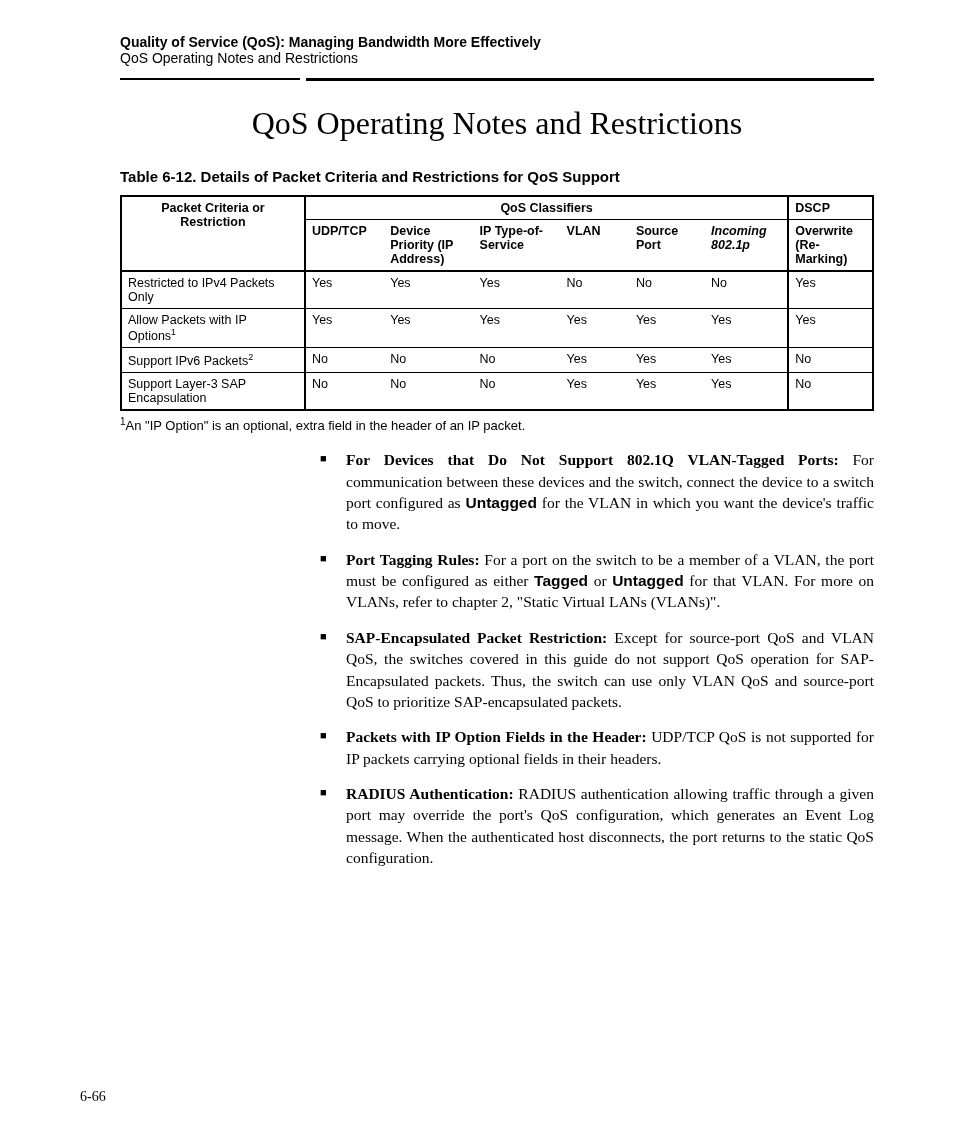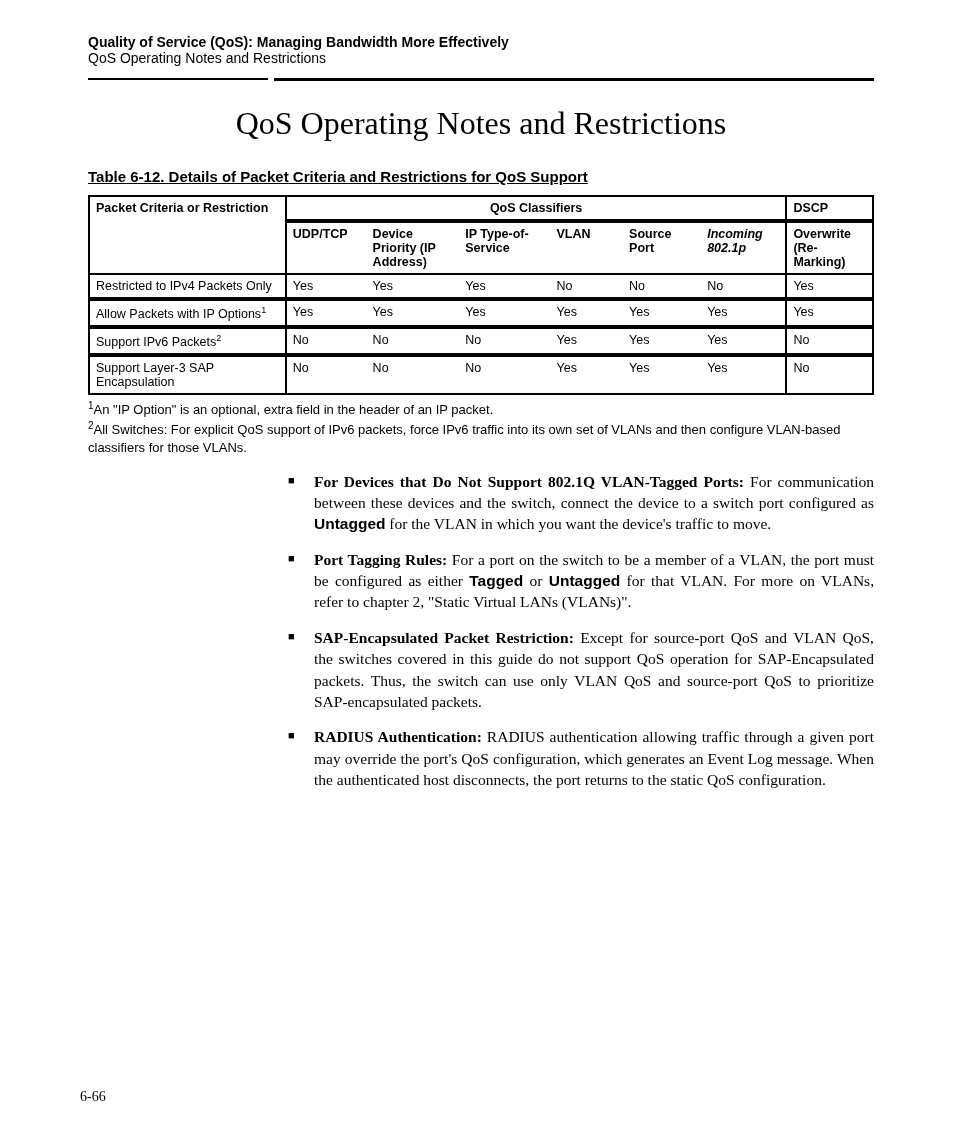--- a/index.html
+++ b/index.html
@@ -6,21 +6,21 @@
     margin: 0;
     padding: 0;
     background: #fff;
     font-family: "Times New Roman", Times, serif;
     color: #000;
   }
   .page {
     width: 954px;
     height: 1140px;
     box-sizing: border-box;
-    padding: 34px 80px 30px 88px;
+    padding: 34px 80px 30px 120px;
     position: relative;
   }
   .sans {
     font-family: Arial, Helvetica, sans-serif;
   }
   .running-head {
     margin-bottom: 6px;
   }
   .running-head .line1 {
     font-weight: bold;
@@ -47,37 +47,36 @@
     font-family: "Century Schoolbook", "Times New Roman", serif;
     font-weight: normal;
     font-size: 32px;
     text-align: center;
     margin: 0 0 26px 0;
   }
   .table-caption {
     font-weight: bold;
     font-size: 15px;
     margin: 0 0 10px 0;
-    text-decoration: underline;
   }
   table.qos {
     border-collapse: collapse;
     width: 100%;
     font-size: 12.5px;
   }
   table.qos th, table.qos td {
     padding: 4px 6px;
     text-align: left;
     vertical-align: top;
   }
   table.qos .outer-tb { border-top: 2px solid #000; }
   table.qos .outer-bb { border-bottom: 2px solid #000; }
   table.qos .outer-lb { border-left: 2px solid #000; }
   table.qos .outer-rb { border-right: 2px solid #000; }
-  table.qos .thin-b  { border-bottom: 4px solid #000000; margin-left: 10px; }
+  table.qos .thin-b  { border-bottom: 1px solid #000000; margin-left: 10px; }
   table.qos .vsep    { border-left: 2px solid #000; }
   table.qos td.center { text-align: left; }
   table.qos th { font-weight: bold; }
   .footnotes {
     font-size: 13px;
     margin-top: 4px;
     line-height: 1.35;
   }
   .footnotes sup { font-size: 10px; }
   ul.notes {
@@ -126,21 +125,21 @@
   </div>
 
   <h1 class="section-title">QoS Operating Notes and Restrictions</h1>
 
   <div class="sans table-caption">Table 6-12. Details of Packet Criteria and Restrictions for QoS Support</div>
 
   <table class="qos sans">
 
     <tbody>
         <tr>
-      <th rowspan="2" class="outer-tb outer-lb outer-bb" style="width:200px;">Packet Criteria or Restriction</th>
+      <th rowspan="2" class="outer-tb outer-lb outer-bb" style="width:200px;text-align:center;">Packet Criteria or Restriction</th>
       <th colspan="6" class="outer-tb vsep thin-b" style="text-align:center;">QoS Classifiers</th>
       <th class="outer-tb vsep outer-rb thin-b">DSCP</th>
     </tr>
 
     <tr>
       <th class="vsep outer-bb" style="width:70px;">UDP/TCP</th>
       <th class="outer-bb" style="width:85px;">Device Priority (IP Address)</th>
       <th class="outer-bb" style="width:85px;">IP Type-of-Service</th>
       <th class="outer-bb" style="width:65px;">VLAN</th>
       <th class="outer-bb" style="width:70px;">Source Port</th>
@@ -187,33 +186,35 @@
           <td class="center outer-bb">Yes</td>
           <td class="center outer-bb">Yes</td>
           <td class="center outer-bb">Yes</td>
           <td class="center outer-bb vsep outer-rb">No</td>
         </tr>
       </tbody>
   </table>
 
   <div class="footnotes sans">
     <div><sup>1</sup><span>An "IP Option" is an optional, extra field in the header of an IP packet.</span></div>
-    <div><sup>2</sup><span>All Switches: For explicit QoS support of IPv6 packets, force IPv6 traffic into its own set of VLANs and then configure VLAN-based classifiers for those VLANs.</span></div>
   </div>
 
   <ul class="notes">
     <li>
       <span class="b">For Devices that Do Not Support 802.1Q VLAN-Tagged Ports:</span><span> For communication between these devices and the switch, connect the device to a switch port configured as </span><span class="sb">Untagged</span><span> for the VLAN in which you want the device's traffic to move.</span>
     </li>
     <li>
       <span class="b">Port Tagging Rules:</span><span> For a port on the switch to be a member of a VLAN, the port must be configured as either </span><span class="sb">Tagged</span><span> or </span><span class="sb">Untagged</span><span> for that VLAN. For more on VLANs, refer to chapter 2, "Static Virtual LANs (VLANs)".</span>
     </li>
     <li>
       <span class="b">SAP-Encapsulated Packet Restriction:</span><span> Except for source-port QoS and VLAN QoS, the switches covered in this guide do not support QoS operation for SAP-Encapsulated packets. Thus, the switch can use only VLAN QoS and source-port QoS to prioritize SAP-encapsulated packets.</span>
     </li>
     <li>
+      <span class="b">Packets with IP Option Fields in the Header:</span><span> UDP/TCP QoS is not supported for IP packets carrying optional fields in their headers.</span>
+    </li>
+    <li>
       <span class="b">RADIUS Authentication:</span><span> RADIUS authentication allowing traffic through a given port may override the port's QoS configuration, which generates an Event Log message. When the authenticated host disconnects, the port returns to the static QoS configuration.</span>
     </li>
   </ul>
 
   <div class="page-num">6-66</div>
 
 </div>
 
 </body></html>

